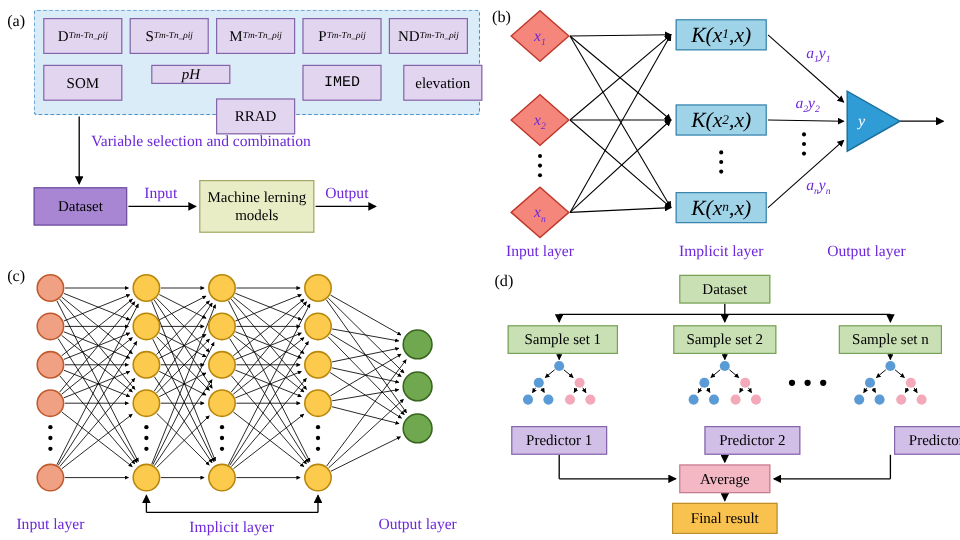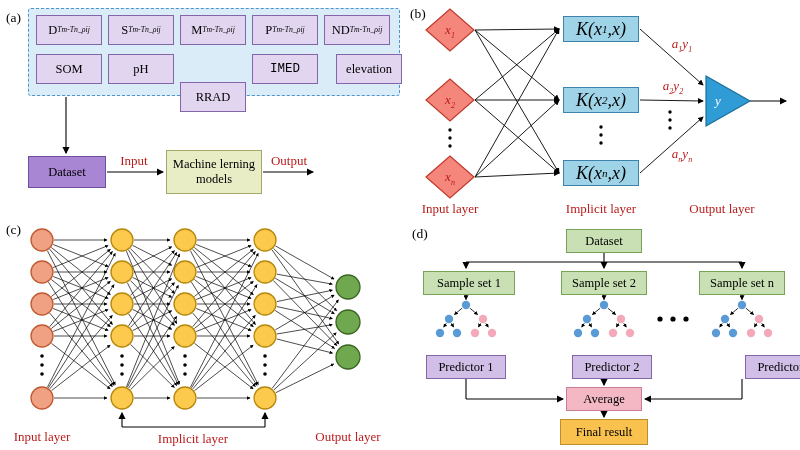--- a/index.html
+++ b/index.html
@@ -1,20 +1,20 @@
 <!DOCTYPE html>
 <html style="--dashed-box-bg: #d9ecf8; --dashed-box-border: #4f93ce; --variable-box-bg: #e2d5ef; --variable-box-border: #8465aa; --dataset-box: #a886d4; --model-box: #e9edc6; --ptes-box: #c9835e; --diamond: #f5867b; --diamond-border: #c0392b; --kernel-box: #9fd4e8; --kernel-border: #3d84ad; --triangle: #2f9cd6; --input-node: #f0a183; --input-node-border: #c05a2e; --hidden-node: #fcca4d; --hidden-node-border: #b8860b; --output-node: #6fa84e; --output-node-border: #39641f; --sample-box: #c9e0b4; --predictor-box: #d2bfe8; --average-box: #f3b8c4; --final-box: #f9c24f; --tree-blue: #5b9bd5; --tree-pink: #f4a9ba;"><head>
 <meta charset="utf-8">
 <style>
   *{margin:0;padding:0;box-sizing:border-box;}
   body{background:#fff;font-family:"Liberation Serif","DejaVu Serif",serif;}
   #canvas{position:relative;width:800px;height:450px;background:#fff;overflow:hidden;}
   #diagram-svg{position:absolute;left:0;top:0;}
   .panel-label{position:absolute;font-size:13.5px;color:#000;}
-  .lab{position:absolute;font-size:13px;color:#b91c1c;text-align:center;white-space:nowrap;}
+  .lab{position:absolute;font-size:13px;color:#6d28d9;text-align:center;white-space:nowrap;}
   .box{position:absolute;display:flex;align-items:center;justify-content:center;text-align:center;
        border:1px solid #555;font-size:12.5px;color:#000;line-height:1.2;}
   .dashed-box{position:absolute;background:var(--dashed-box-bg);border:1.6px dashed var(--dashed-box-border);border-radius:3px;}
   .var-box{background:var(--variable-box-bg);border-color:var(--variable-box-border);}
   .dataset-box{background:var(--dataset-box);border-color:#6f4fa0;}
   .model-box{background:var(--model-box);border-color:#a3a86a;padding:2px;}
   .ptes-box{background:var(--ptes-box);border-color:#92512e;}
   .k-box{position:absolute;width:76px;height:26px;display:flex;align-items:center;justify-content:center;
          background:var(--kernel-box);border:1px solid var(--kernel-border);font-size:18px;}
   .dbox{position:absolute;display:flex;align-items:center;justify-content:center;text-align:center;
@@ -282,25 +282,26 @@
   <div class="box var-box" style="left:252px;top:15px;width:66px;height:30px;">
     <span>P</span>
       <sub>Tm-Tn_ρij</sub>
   </div>
   <div class="box var-box" style="left:324px;top:15px;width:66px;height:30px;">
     <span>ND</span>
       <sub>Tm-Tn_ρij</sub>
   </div>
 
   <div class="box var-box" style="left:36px;top:54px;width:66px;height:30px;">SOM</div>
-  <div class="box var-box" style="left:108px;top:54px;width:66px;height:30px;">pH</div>
+  <div class="box var-box" style="left:126px;top:54px;width:66px;height:16px;font-style:italic;">pH</div>
   <div class="box var-box" style="left:180px;top:54px;width:66px;height:30px;margin-top:28px;">RRAD</div>
   <div class="box var-box" style="left:252px;top:54px;width:66px;height:30px;font-family:Liberation Mono, monospace;">IMED</div>
   <div class="box var-box" style="left:336px;top:54px;width:66px;height:30px;">elevation</div>
 
+  <div class="lab" style="left:76px;top:110px;text-align:left;">Variable selection and combination</div>
   <div class="box dataset-box" style="left:28px;top:156px;width:78px;height:32px;">Dataset</div>
   <div class="lab" style="left:112px;top:153px;width:44px;">Input</div>
   <div class="box model-box" style="left:166px;top:150px;width:96px;height:44px;">Machine lerning models</div>
   <div class="lab" style="left:264px;top:153px;width:50px;">Output</div>
 
   <div class="panel-label" style="left:410px;top:6px;">(b)</div>
 
   <div class="lab it" style="left:430px;top:22px;width:40px;">
     <span>x</span><sub>1</sub>
   </div>
@@ -347,18 +348,18 @@
   <div class="lab" style="left:4px;top:429px;width:76px;">Input layer</div>
   <div class="lab" style="left:133px;top:431px;width:120px;">Implicit layer</div>
   <div class="lab" style="left:306px;top:429px;width:84px;">Output layer</div>
 
   <div class="panel-label" style="left:412px;top:226px;">(d)</div>
   <div class="dbox green" style="left:566px;top:229px;width:76px;height:24px;">Dataset</div>
   <div class="dbox green" style="left:423px;top:271px;width:92px;height:24px;">Sample set 1</div>
   <div class="dbox green" style="left:561px;top:271px;width:86px;height:24px;">Sample set 2</div>
   <div class="dbox green" style="left:699px;top:271px;width:86px;height:24px;">Sample set n</div>
   <div class="dbox purple" style="left:426px;top:355px;width:80px;height:24px;">Predictor 1</div>
-  <div class="dbox purple" style="left:572px;top:355px;width:80px;height:24px;">Predictor 2</div>
+  <div class="dbox purple" style="left:587px;top:355px;width:80px;height:24px;">Predictor 2</div>
   <div class="dbox purple" style="left:702px;top:355px;width:80px;height:24px;margin-left:43px;">Predictor n</div>
   <div class="dbox pink" style="left:566px;top:387px;width:76px;height:24px;">Average</div>
   <div class="dbox orange" style="left:560px;top:419px;width:88px;height:26px;">Final result</div>
 
 </div>
 
 </body></html>

